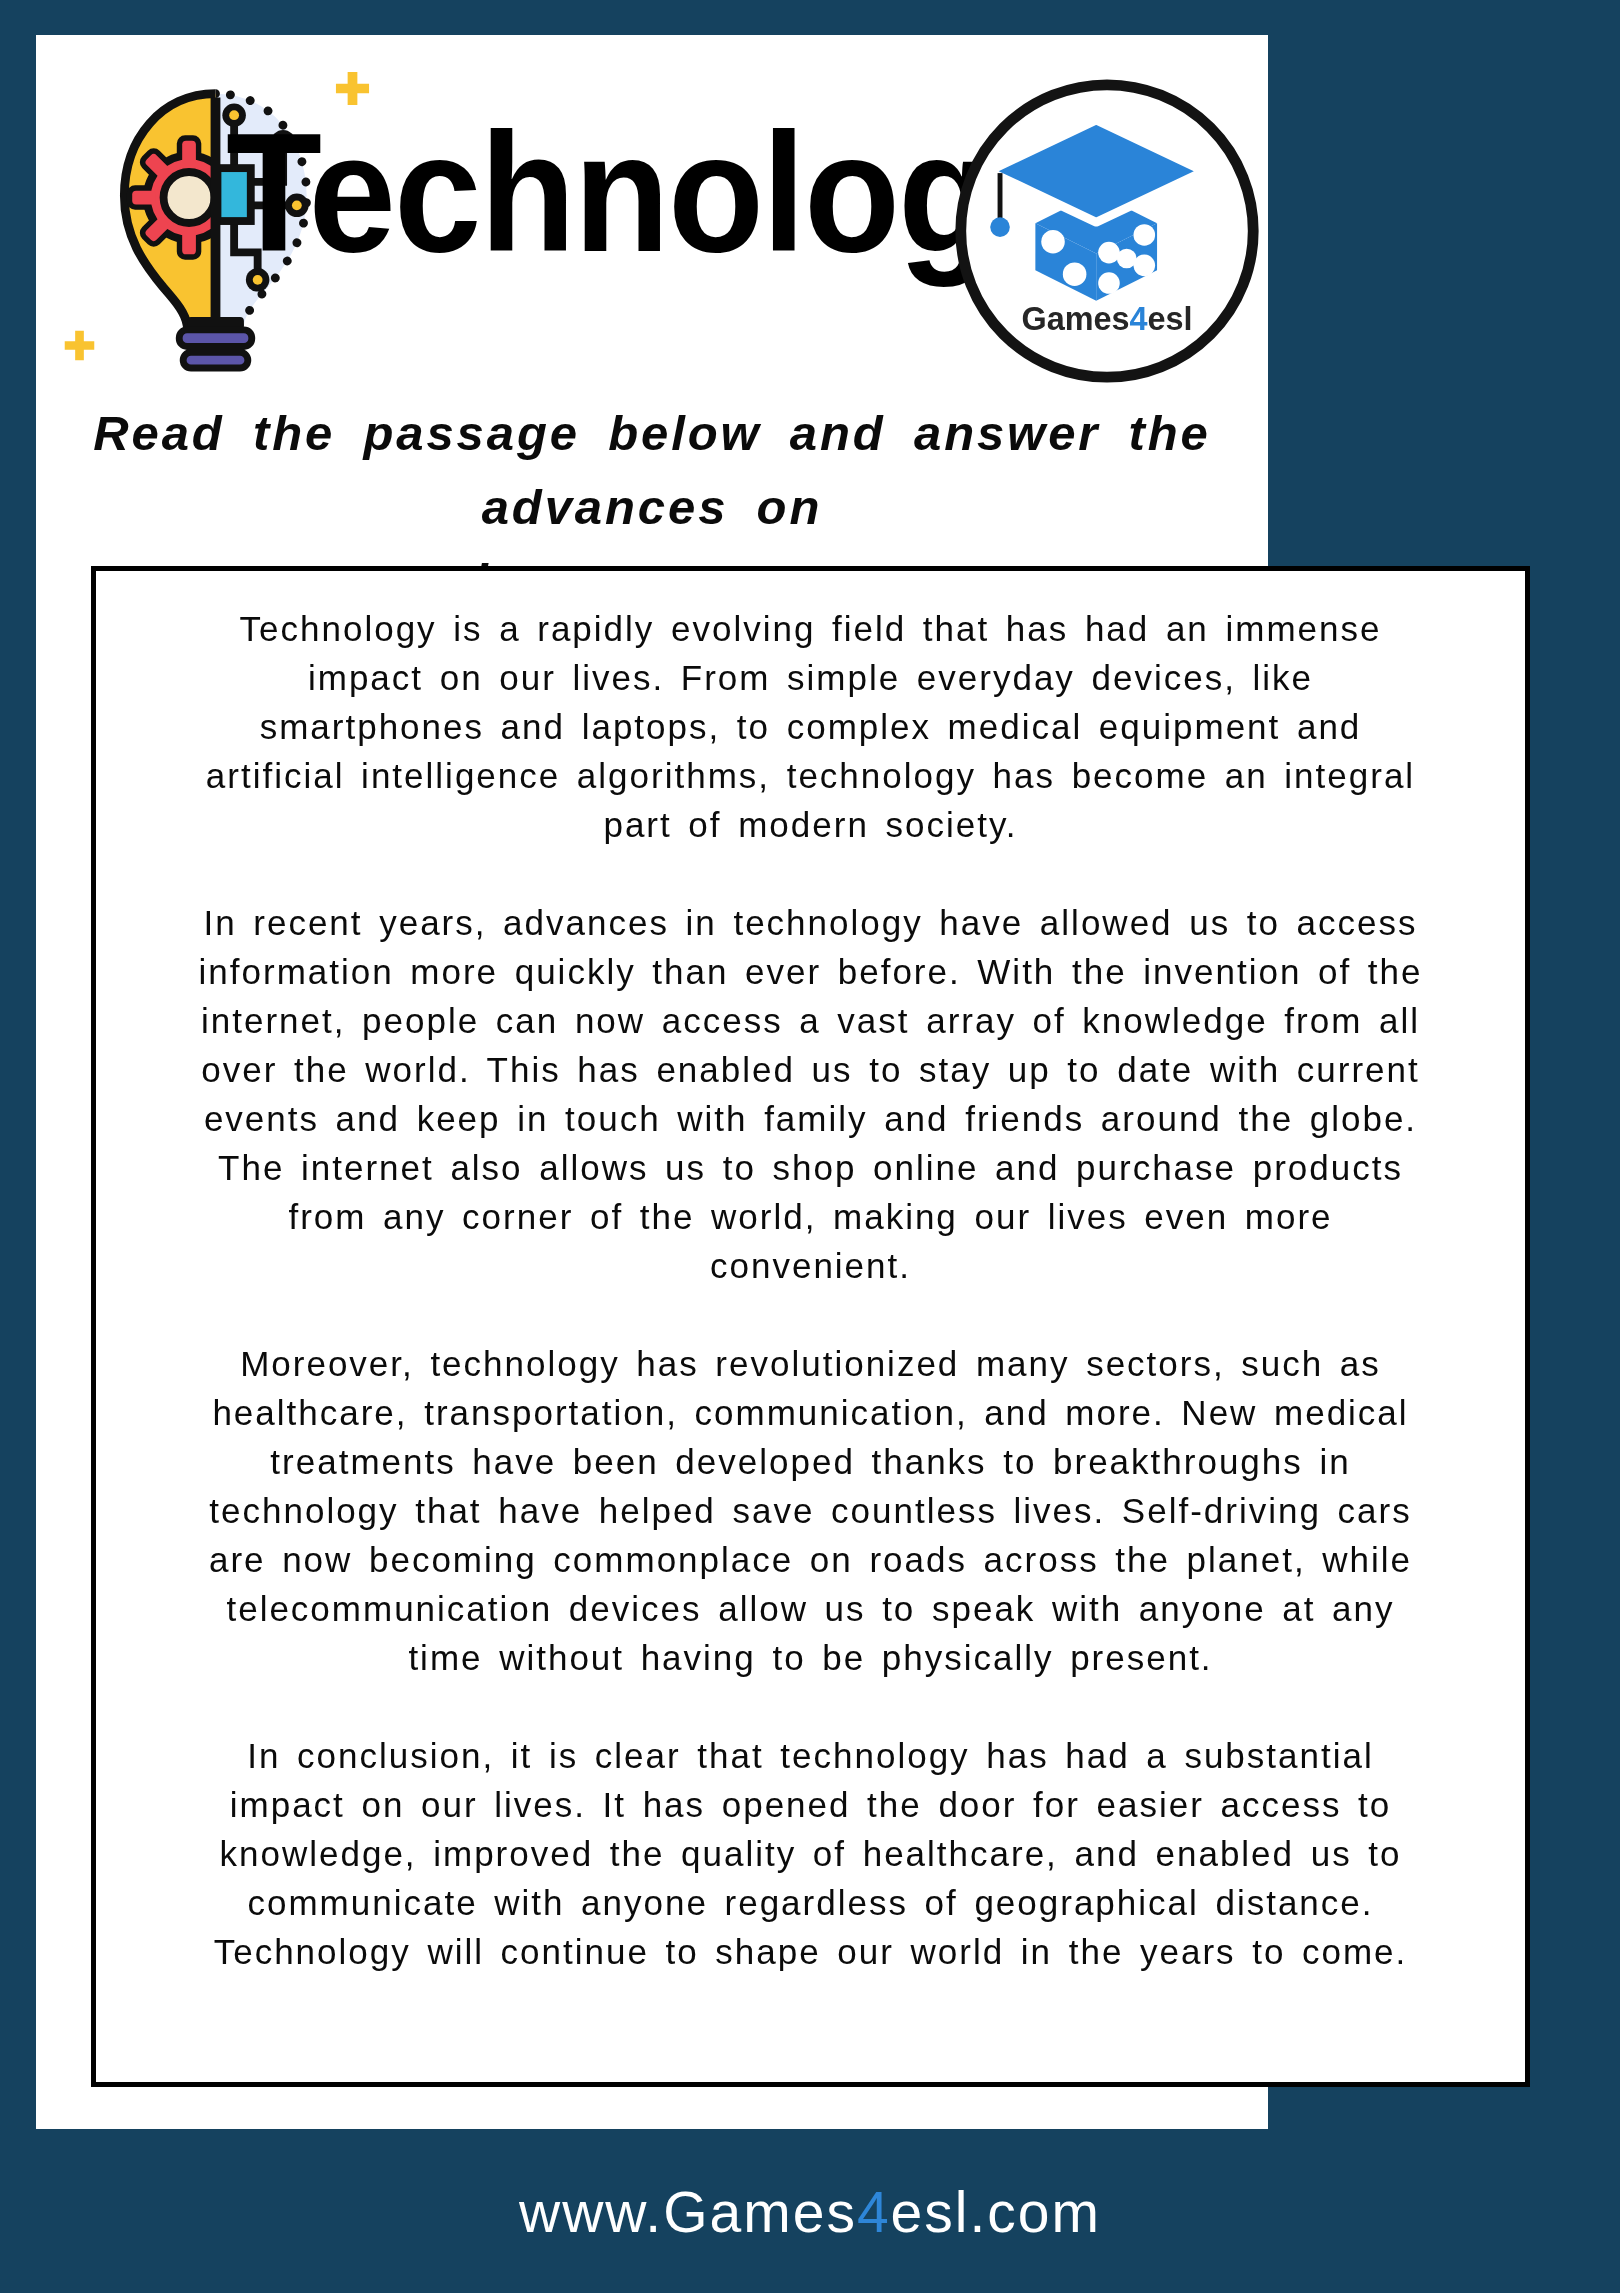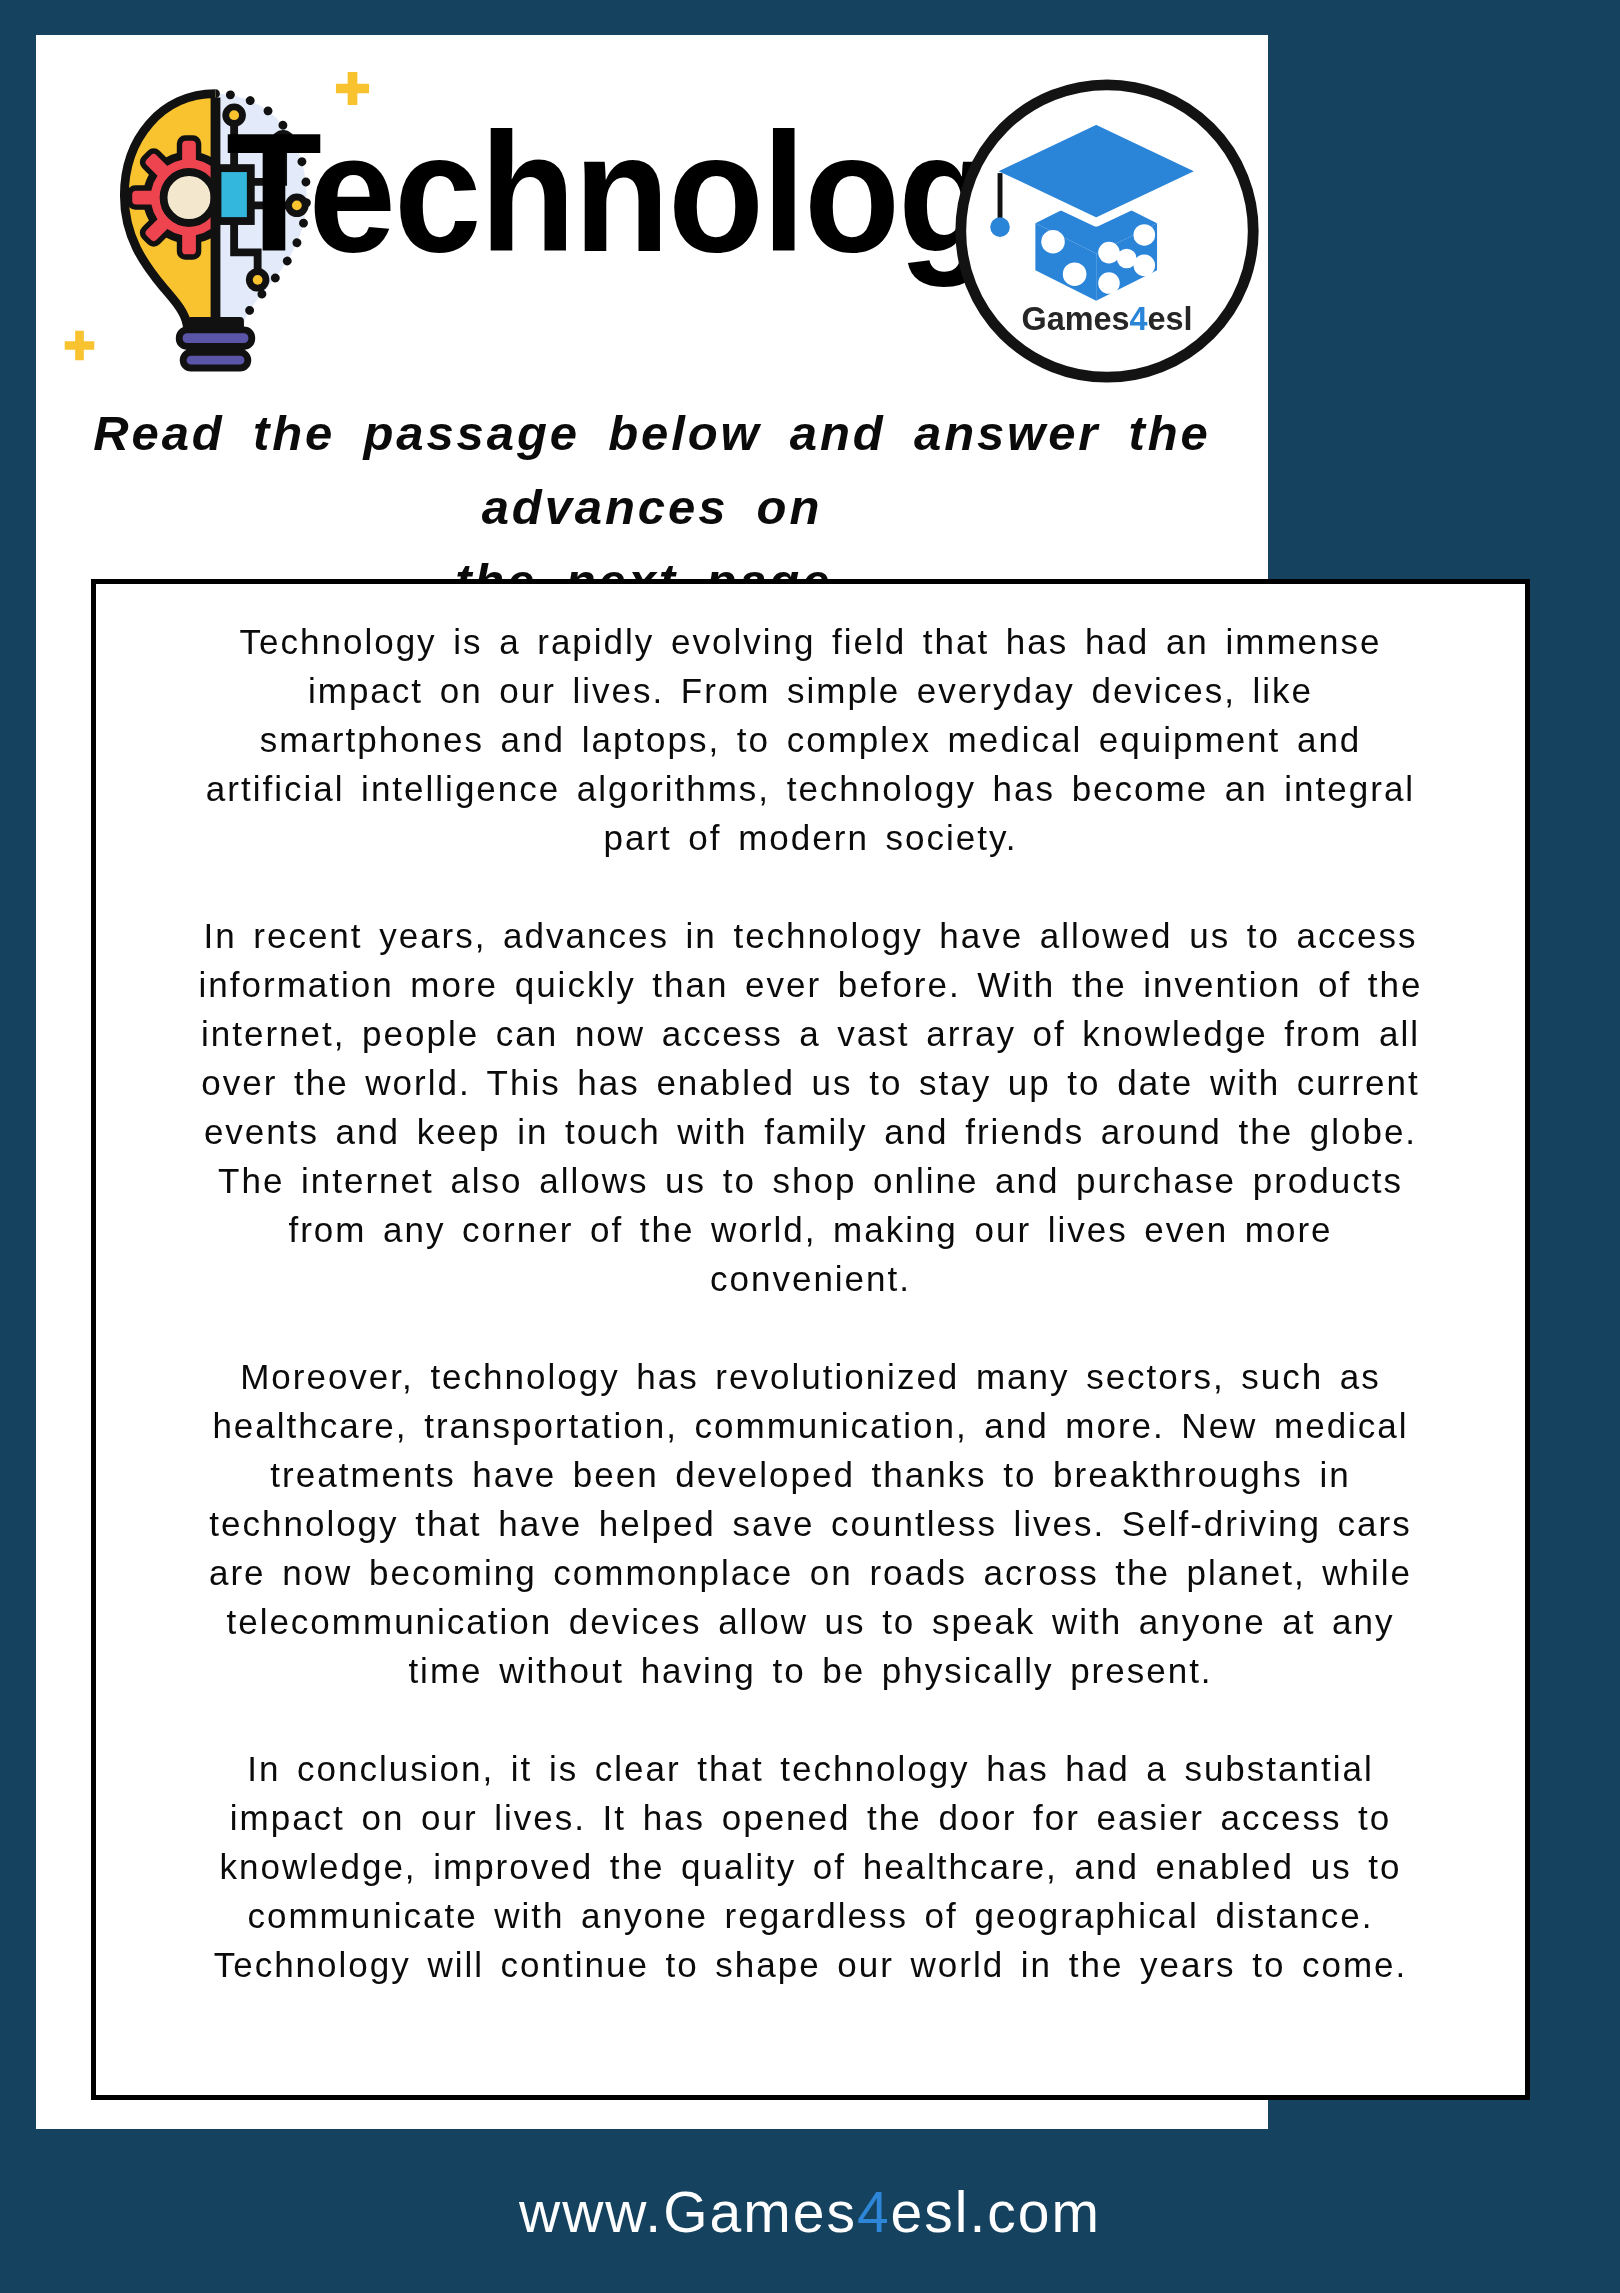--- a/index.html
+++ b/index.html
@@ -32,21 +32,21 @@
   .instruction{
     position:absolute;left:0;right:0;top:361px;
     text-align:center;
     font-size:49px;line-height:74px;
     font-weight:bold;font-style:italic;color:#0b0b0b;
     letter-spacing:2.9px;word-spacing:11.8px;
     white-space:pre-line;
   }
   
   .passage-box{
-    position:absolute;left:55px;top:544px;width:1439px;height:1521px;
+    position:absolute;left:55px;top:531px;width:1439px;height:1521px;
     box-sizing:border-box;border:5.9px solid #000;
     padding:33px 17.6px;
     background:#fff;
   }
   .passage-box p{
     margin:0 0 49px 0;
     text-align:center;
     font-size:35px;line-height:49px;color:#0b0b0b;
     letter-spacing:2px;word-spacing:4.9px;
     white-space:pre-line;

